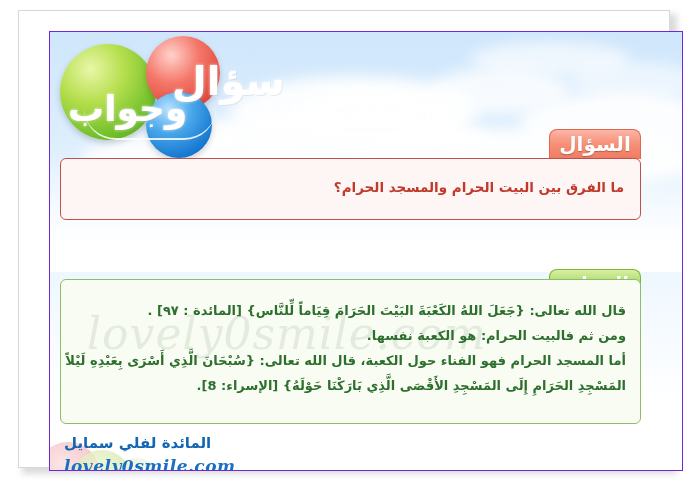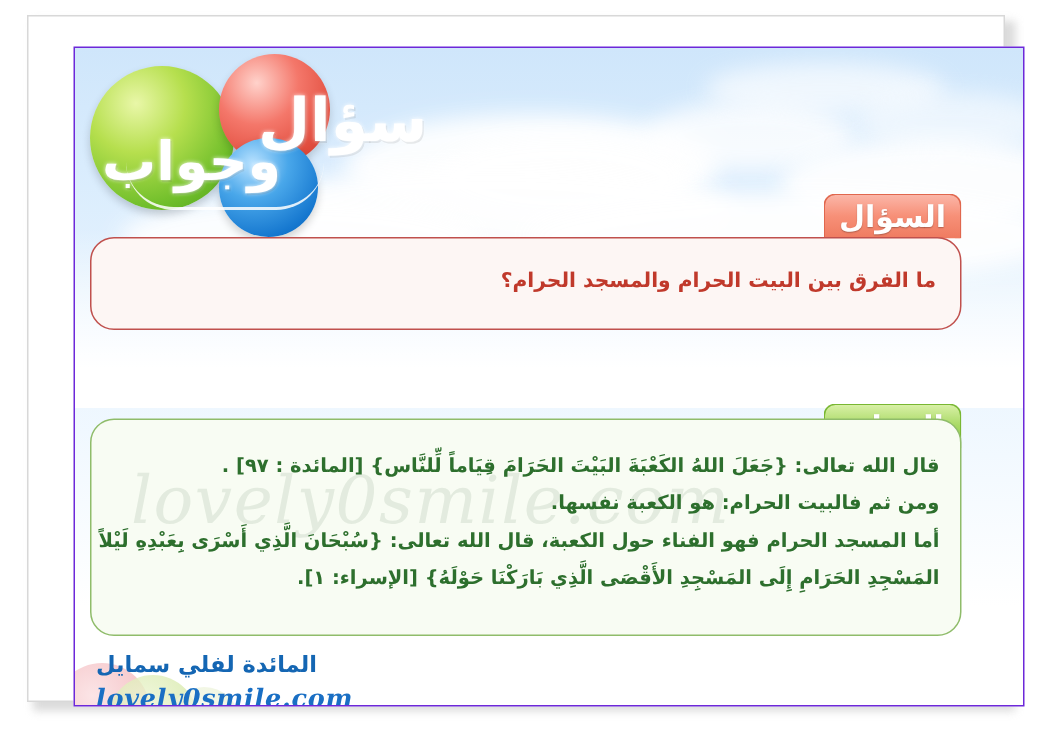--- a/index.html
+++ b/index.html
@@ -166,21 +166,21 @@
     background: linear-gradient(180deg, #d8f0a6 0%, #a8d964 48%, #8cc93f 100%);
     border: 1px solid #79b733;
     border-bottom: none;
     margin-top: 19px;
   }
 
   
   .box {
     position: absolute;
     box-sizing: border-box;
-    border-radius: 16px;
+    border-radius: 6px;
     direction: rtl;
     text-align: right;
     padding-left: 24px;
   }
   .box-question {
     left: 10px;
     top: 126px;
     width: 581px;
     height: 62px;
     background: #fdf6f4;
@@ -309,21 +309,21 @@
       </div>
 
       <div class="tab tab-answer">الجواب</div>
 
       <div class="box box-answer">
         <div class="watermark">lovely0smile.com</div>
         <div class="ans-lines">
           <span class="ans-line">قال الله تعالى: {جَعَلَ اللهُ الكَعْبَةَ البَيْتَ الحَرَامَ قِيَاماً لِّلنَّاس} [المائدة : ٩٧] .</span>
           <span class="ans-line">ومن ثم فالبيت الحرام: هو الكعبة نفسها.</span>
           <span class="ans-line">أما المسجد الحرام فهو الفناء حول الكعبة، قال الله تعالى: {سُبْحَانَ الَّذِي أَسْرَى بِعَبْدِهِ لَيْلاً مِّنَ</span>
-          <span class="ans-line">المَسْجِدِ الحَرَامِ إِلَى المَسْجِدِ الأَقْصَى الَّذِي بَارَكْنَا حَوْلَهُ} [الإسراء: ١].</span>
+          <span class="ans-line">المَسْجِدِ الحَرَامِ إِلَى المَسْجِدِ الأَقْصَى الَّذِي بَارَكْنَا حَوْلَهُ} [الإسراء: 8].</span>
         </div>
       </div>
 
       <div class="footer">
         <div class="foot-circle fc-pink"></div>
         <div class="foot-circle fc-green"></div>
         <div class="foot-circle fc-pale"></div>
         <div class="foot-ar">المائدة لفلي سمايل</div>
         <div class="foot-url">lovely0smile.com</div>
       </div>

